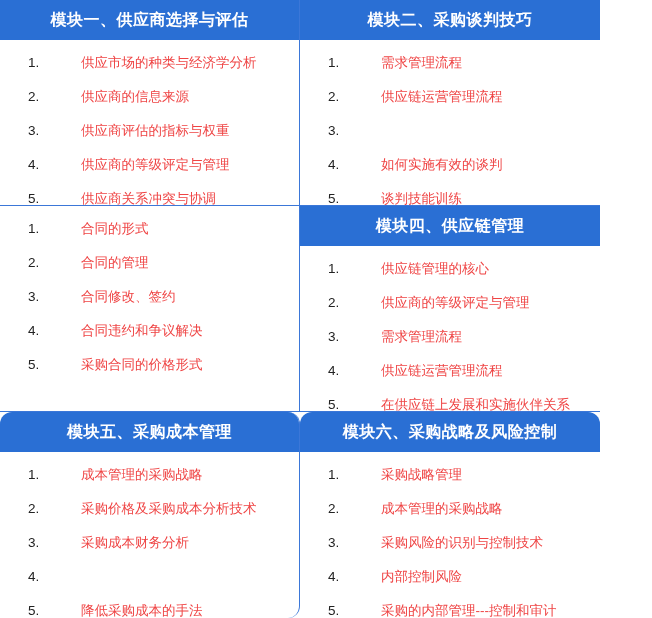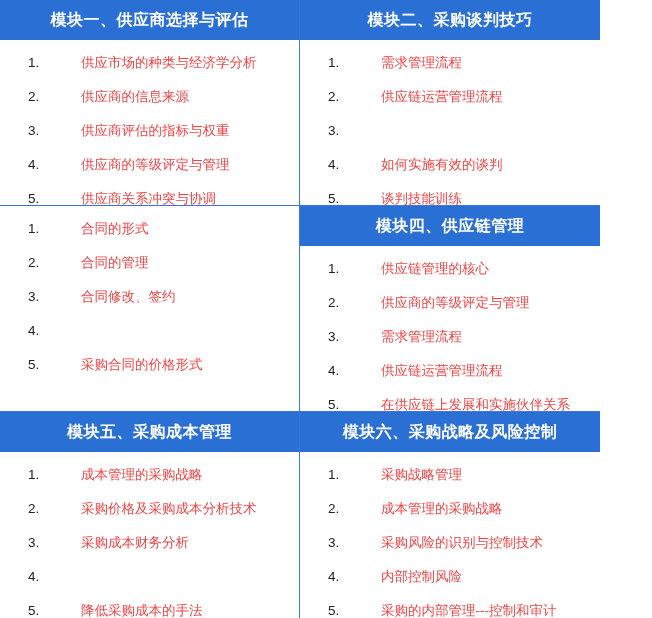--- a/index.html
+++ b/index.html
@@ -29,20 +29,21 @@
     background: #ffffff;
     border-right: 1px solid #3b77d8;
     border-bottom: 1px solid #3b77d8;
     overflow: hidden;
   }
   .module.col-right {
     border-right: none;
   }
   .module.row-last {
     border-bottom: none;
+    border-radius: 12px;
   }
   .module-header {
     background: #2a6fd4;
     color: #ffffff;
     font-size: 16px;
     font-weight: bold;
     text-align: center;
     line-height: 40px;
     height: 40px;
     letter-spacing: 0.5px;
@@ -141,20 +142,21 @@
       <div class="item">
         <span class="item-num">2.</span>
         <span class="item-text">合同的管理</span>
       </div>
       <div class="item">
         <span class="item-num">3.</span>
         <span class="item-text">合同修改、签约</span>
       </div>
       <div class="item">
         <span class="item-num">4.</span>
+        <span class="item-text">合同违约和争议解决</span>
       </div>
       <div class="item">
         <span class="item-num">5.</span>
         <span class="item-text">采购合同的价格形式</span>
       </div>
     </div>
   </div>
 
   <div class="module col-right">
     <div class="module-header">模块四、供应链管理</div>

